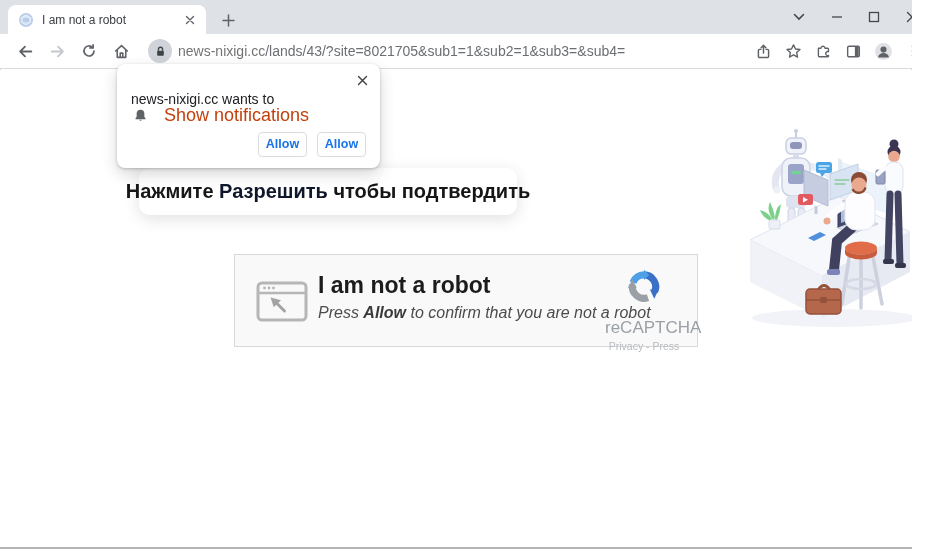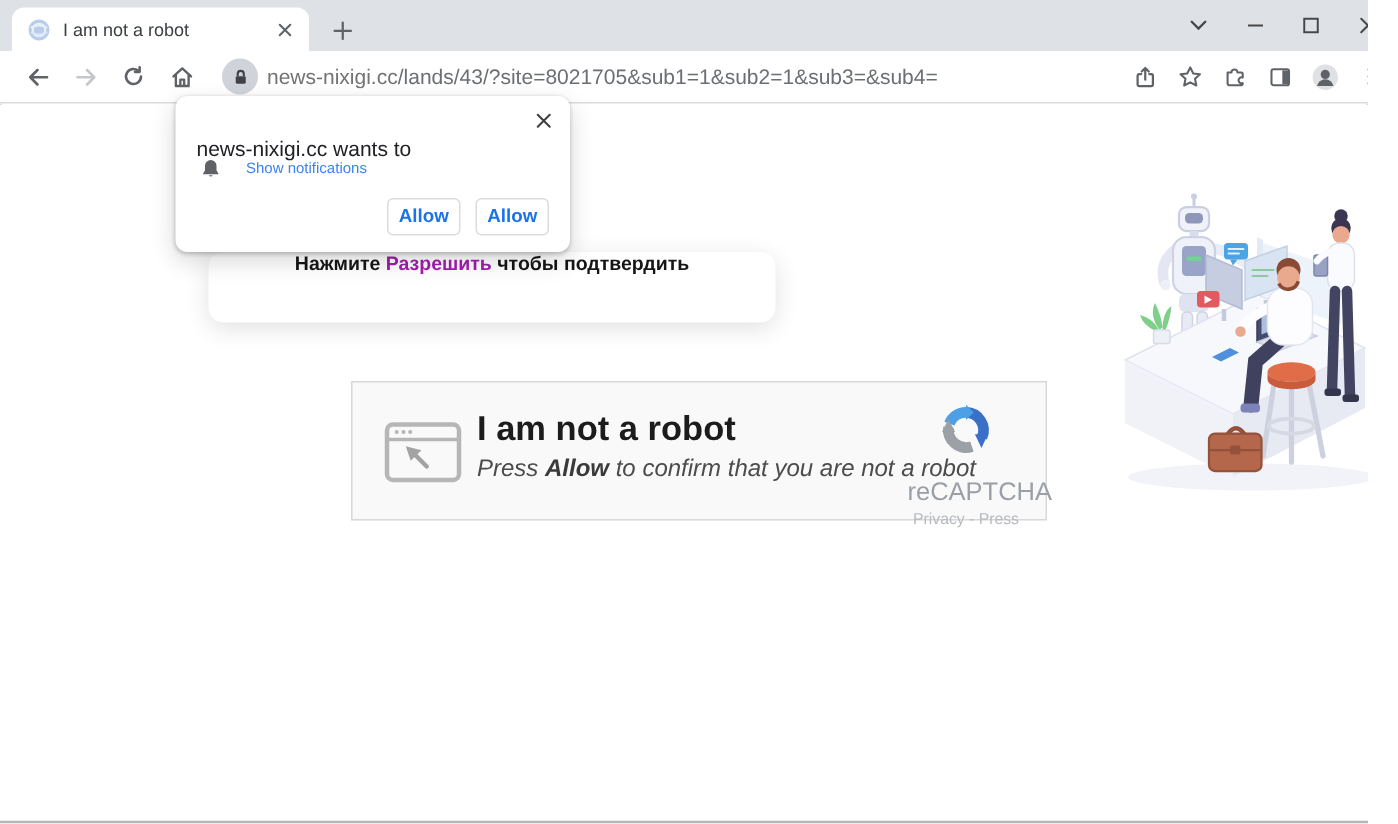--- a/index.html
+++ b/index.html
@@ -42,37 +42,37 @@
   .page { position:absolute; left:0; top:70px; width:932px; height:479px; background:#fff; }
 
   
   .perm-dialog {
     position:absolute; left:117px; top:64px; width:263px; height:104px; background:#fff;
     border-radius:8px; box-shadow:0 1px 3px rgba(0,0,0,.22), 0 6px 16px rgba(0,0,0,.16); z-index:50;
   }
   .perm-dialog .dtitle { position:absolute; left:14px; top:15px; font-size:14px; color:#202124;margin-top:12px; }
   .perm-dialog .dclose { position:absolute; right:9px; top:7px; width:18px; height:18px; display:flex; align-items:center; justify-content:center; cursor:pointer; }
   .perm-row { position:absolute; left:16px; top:41px; display:flex; align-items:center; }
-  .perm-row .plabel { font-size:10px; color:#3b82f6; margin-left:16px; }
+  .perm-row .plabel { font-size:18px; color:#c2410c; margin-left:16px; }
   .perm-btn {
     position:absolute; top:68px; width:49px; height:25px; background:#fff;
     border:1px solid #dadce0; border-radius:4px; color:#1a73e8; font-size:12.5px;
     font-weight:700; font-family:"Liberation Sans",sans-serif; cursor:pointer; text-align:center; line-height:23px;
   }
   .perm-btn.allow { left:141px; }
   .perm-btn.block { left:200px; }
 
   
   .banner {
     position:absolute; left:139px; top:98px; width:378px; height:47px; background:#fff;
     border-radius:10px; box-shadow:0 4px 16px rgba(0,0,0,.12);
-    display:flex; justify-content:center;
-    font-size:13px; font-weight:700; color:#161616; white-space:pre;
-  }
-  .banner .hl { color:#a21caf; }
+    display:flex; align-items:center; justify-content:center;
+    font-size:20px; font-weight:700; color:#161616; white-space:pre;
+  }
+  .banner .hl { color:#0f172a; }
 
   
   .captcha {
     position:absolute; left:234px; top:184px; width:464px; height:93px;
     background:#f9f9f9; border:1px solid #d8d8d8;
   }
   .captcha .winicon { position:absolute; left:21px; top:26px; }
   .captcha .ctitle { position:absolute; left:83px; top:17px; font-size:23px; font-weight:700; color:#1c1c1c; }
   .captcha .csub { position:absolute; left:83px; top:49px; font-size:16px; color:#4c4c4c; white-space:pre;font-style:italic; }
   .captcha .csub b { color:#3a3a3a; }

